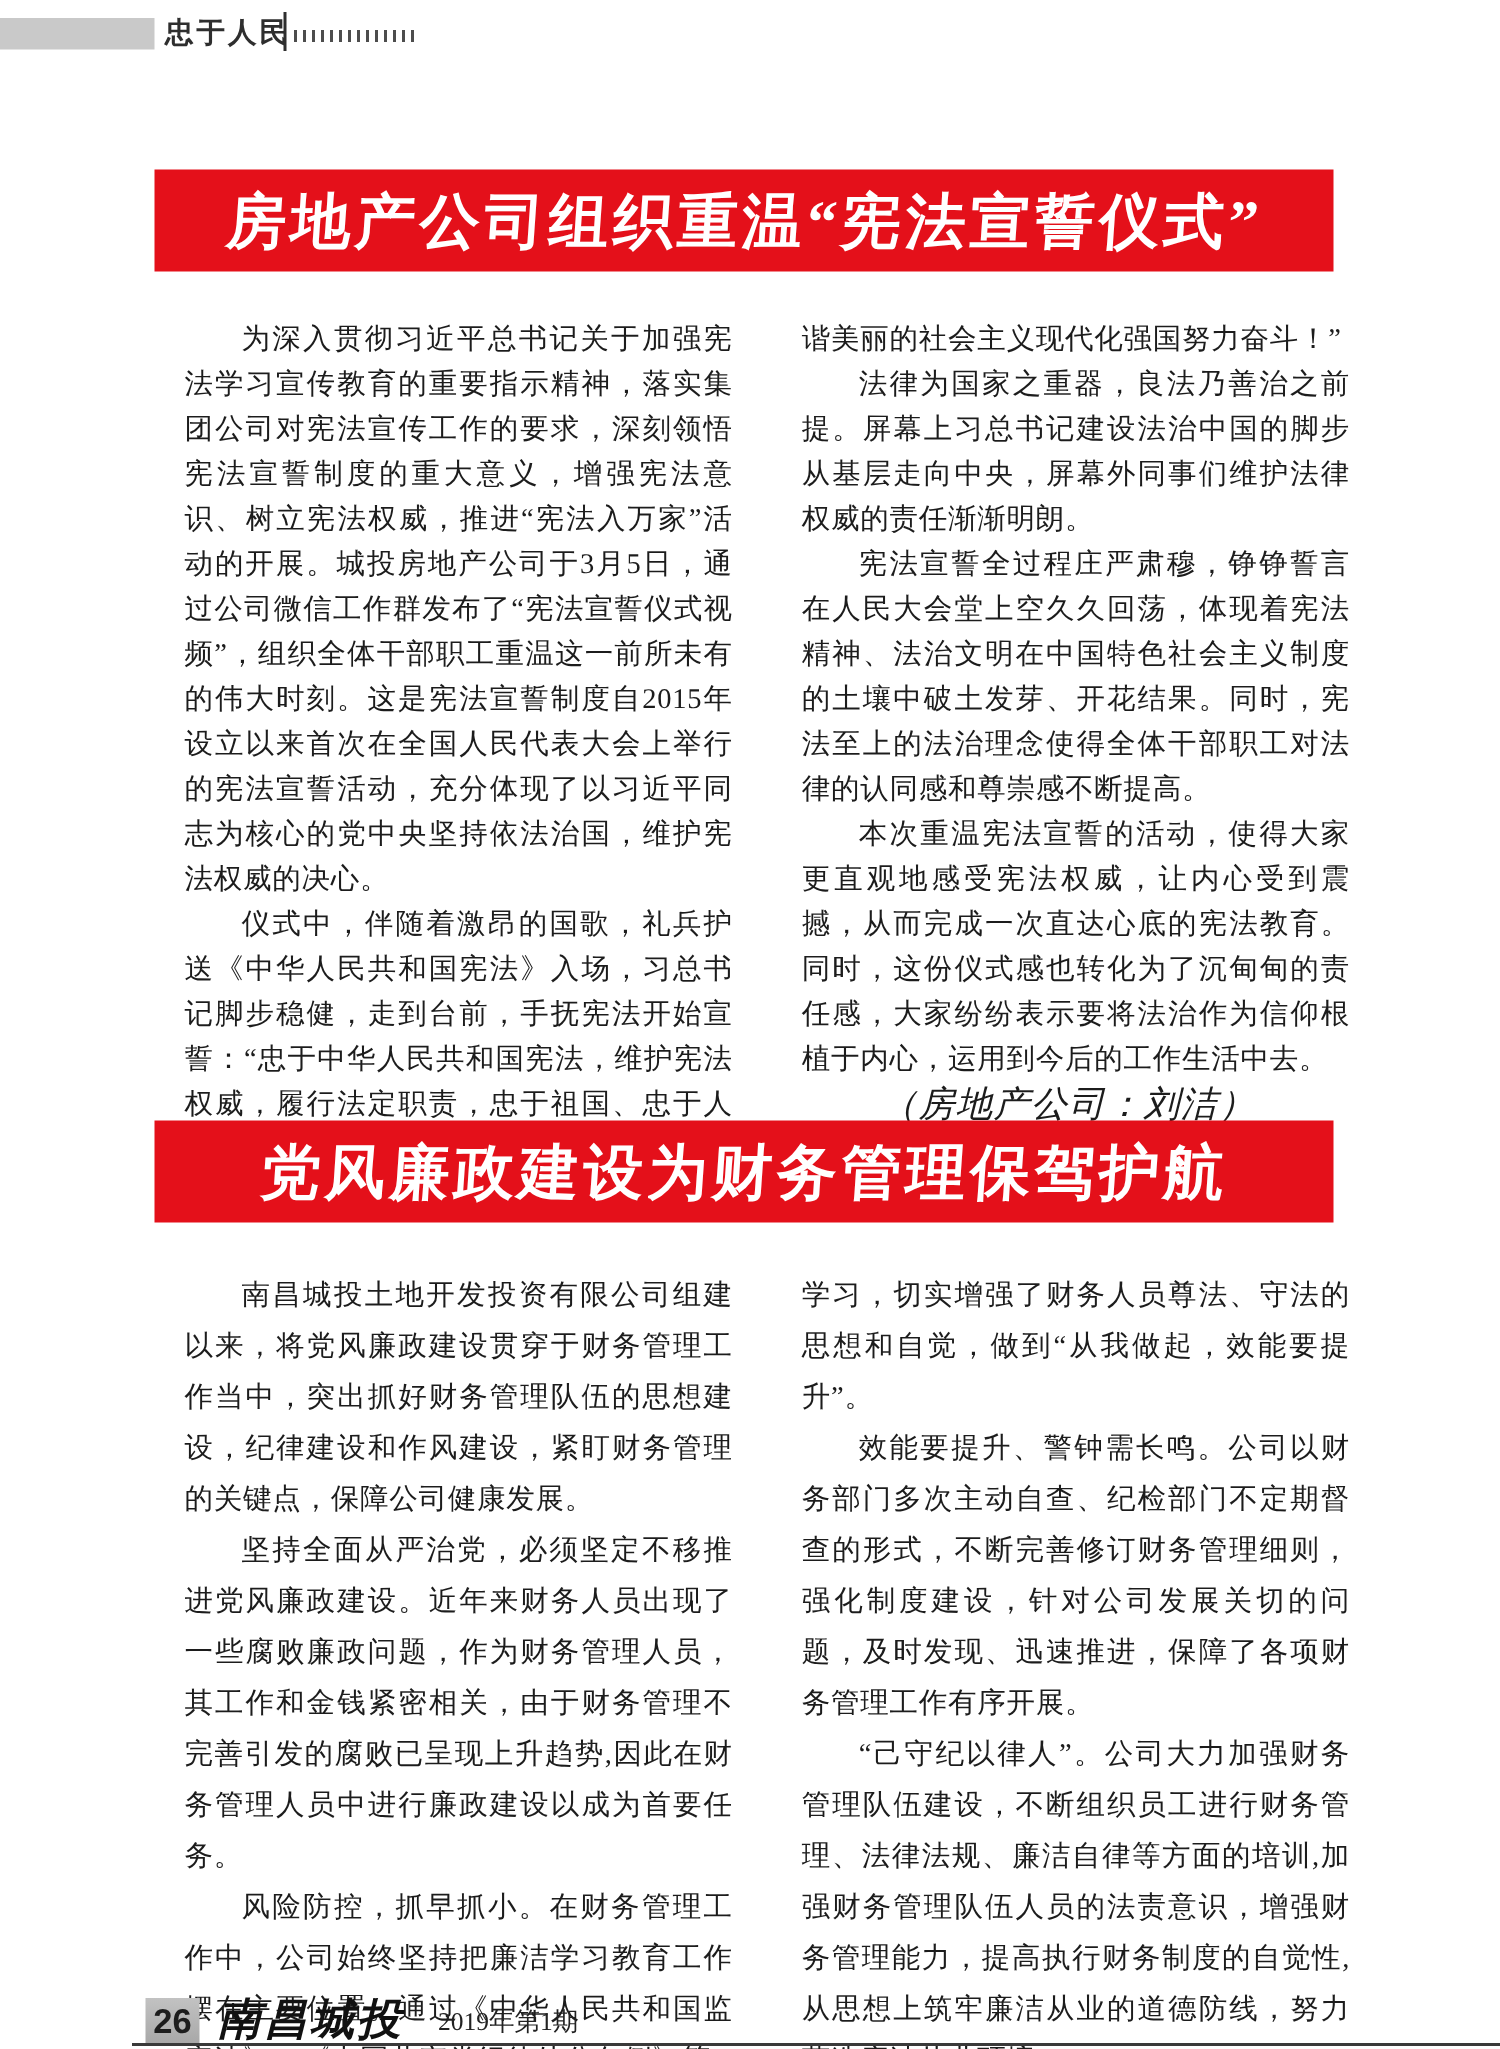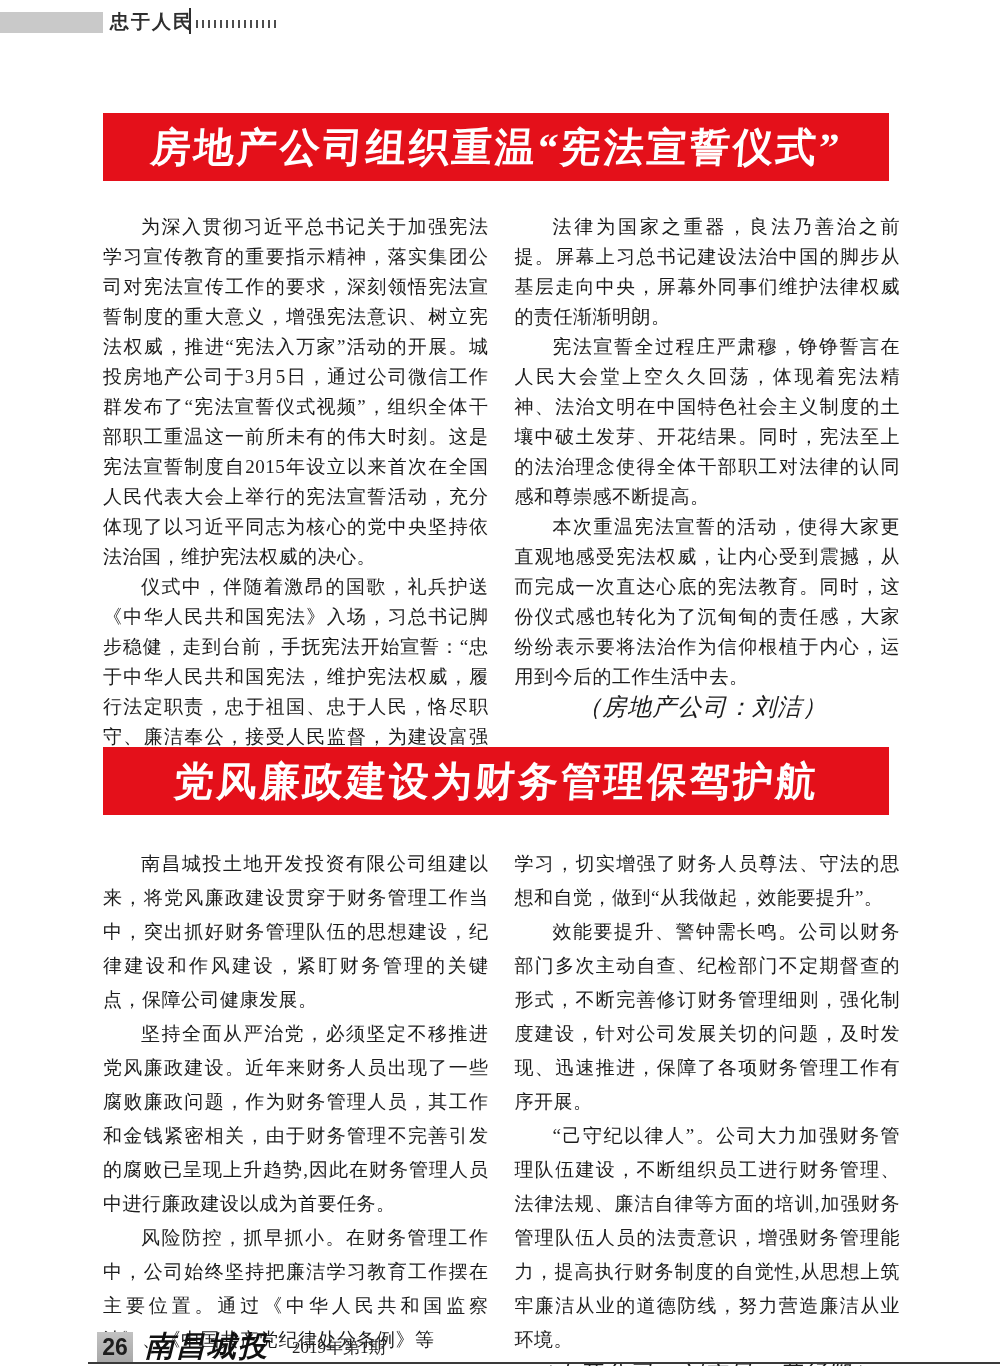--- a/index.html
+++ b/index.html
@@ -67,21 +67,21 @@
   
   .cols {
     position: absolute;
     left: 103px;
     width: 797px;
     display: flex;
     gap: 26px;
   }
   .cols-1 { top: 212px; }
   .cols-2 { top: 847px; }
-  .col { width: 386px; }
+  .col { width: 386px; margin-left: 20px; }
   .cols-1 .col { font-size: 19px; line-height: 30px; }
   .cols-2 .col { font-size: 19px; line-height: 34px; }
   .frag {
     margin: 0;
     text-indent: 2em;
     text-align: justify;
     letter-spacing: 0.5px;
   }
   .frag.cont { text-indent: 0; }
   .byline {
@@ -145,20 +145,21 @@
   <div class="banner banner-1">
     <span>房地产公司组织重温“宪法宣誓仪式”</span>
   </div>
   <div class="cols cols-1">
     <div class="col">
         <p class="frag">为深入贯彻习近平总书记关于加强宪法学习宣传教育的重要指示精神，落实集团公司对宪法宣传工作的要求，深刻领悟宪法宣誓制度的重大意义，增强宪法意识、树立宪法权威，推进“宪法入万家”活动的开展。城投房地产公司于3月5日，通过公司微信工作群发布了“宪法宣誓仪式视频”，组织全体干部职工重温这一前所未有的伟大时刻。这是宪法宣誓制度自2015年设立以来首次在全国人民代表大会上举行的宪法宣誓活动，充分体现了以习近平同志为核心的党中央坚持依法治国，维护宪法权威的决心。</p>
         <p class="frag">仪式中，伴随着激昂的国歌，礼兵护送《中华人民共和国宪法》入场，习总书记脚步稳健，走到台前，手抚宪法开始宣誓：“忠于中华人民共和国宪法，维护宪法权威，履行法定职责，忠于祖国、忠于人民，恪尽职守、廉洁奉公，接受人民监督，为建设富强民主文明和</p>
       </div>
     <div class="col">
       <div>
+          <p class="frag cont">谐美丽的社会主义现代化强国努力奋斗！”</p>
           <p class="frag">法律为国家之重器，良法乃善治之前提。屏幕上习总书记建设法治中国的脚步从基层走向中央，屏幕外同事们维护法律权威的责任渐渐明朗。</p>
           <p class="frag">宪法宣誓全过程庄严肃穆，铮铮誓言在人民大会堂上空久久回荡，体现着宪法精神、法治文明在中国特色社会主义制度的土壤中破土发芽、开花结果。同时，宪法至上的法治理念使得全体干部职工对法律的认同感和尊崇感不断提高。</p>
           <p class="frag">本次重温宪法宣誓的活动，使得大家更直观地感受宪法权威，让内心受到震撼，从而完成一次直达心底的宪法教育。同时，这份仪式感也转化为了沉甸甸的责任感，大家纷纷表示要将法治作为信仰根植于内心，运用到今后的工作生活中去。</p>
         </div>
       <p class="byline">（房地产公司：刘洁）</p>
     </div>
   </div>
 
   <div class="banner banner-2">
     <span>党风廉政建设为财务管理保驾护航</span>

